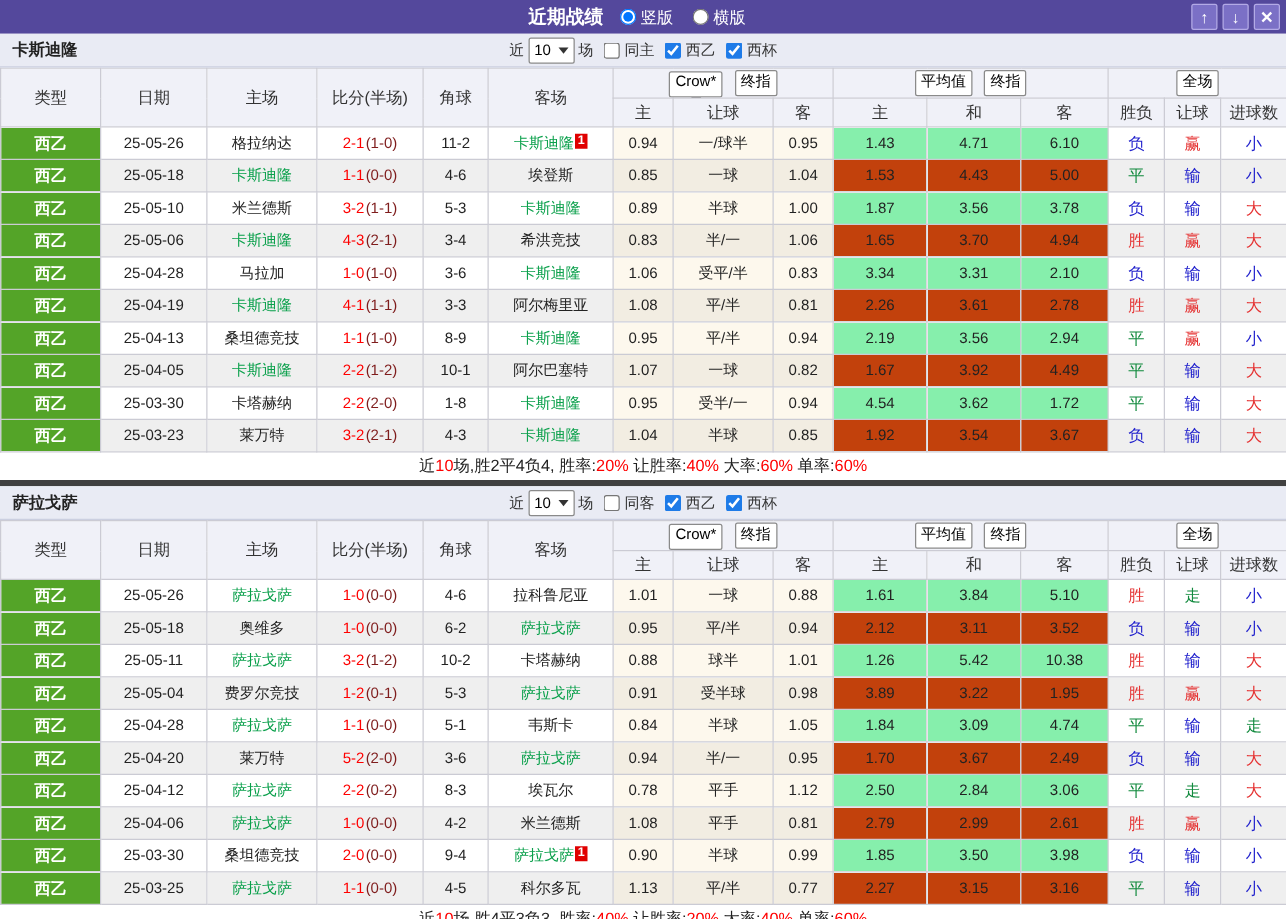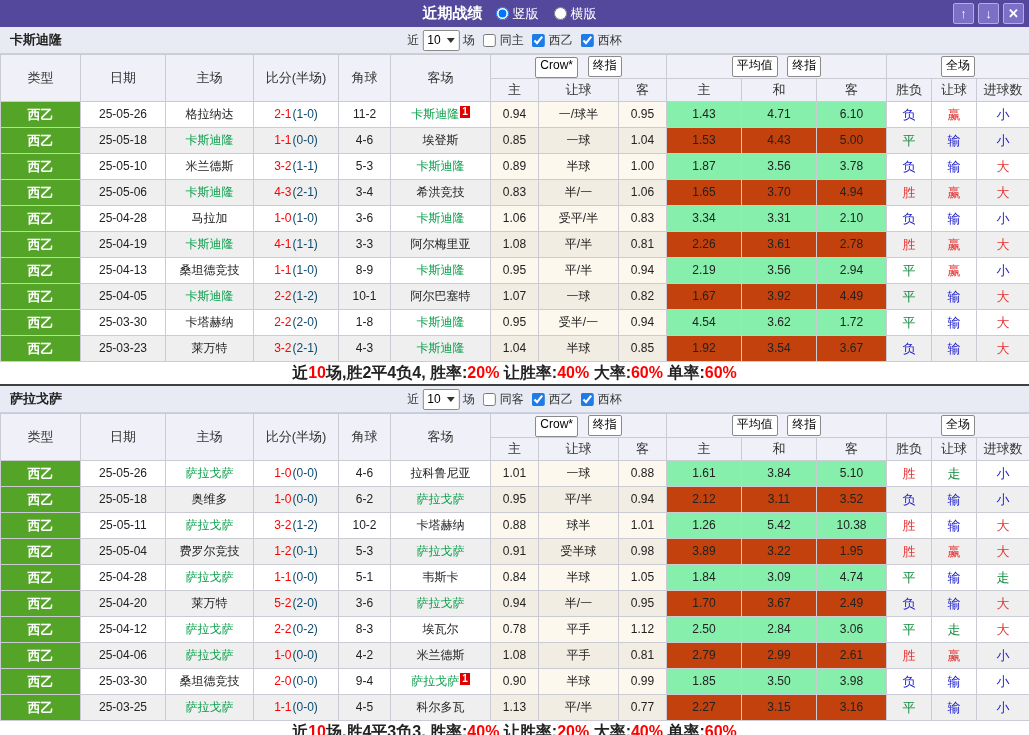--- a/index.html
+++ b/index.html
@@ -32,27 +32,27 @@
   tbody td{height:25px;line-height:25px;background:#fff;}
   tr.alt td{background:#EFEFEF;}
   td.league{background:#54A428;color:#fff;font-weight:bold;font-size:13px;}
   tr.alt td.league{background:#54A428;}
   td.crow{background:#FDF8ED;}  tr.alt td.crow{background:#F2EDE2;}
   td.avg{background:#86efac;}   tr.alt td.avg{background:#c2410c;}
   .tname{color:#222;}
   .tname.self{color:#0AA04B;}
   .card{display:inline-block;background:#E00000;color:#fff;font-size:10px;font-weight:bold;line-height:12px;height:12px;padding:0 2px;margin-left:1px;vertical-align:3px;}
   .score .ft{color:#F00;margin-right:1px;}
-  .score .ht{color:#0c4a6e;}
+  .score .ht{color:#7f1d1d;}
   td.res{font-size:13px;}
   .res.red{color:#E53333;}
   .res.blue{color:#2222CD;}
   .res.green{color:#128A3E;}
 
-  .summary{height:22px;line-height:22px;text-align:center;font-size:16px;color:#222;border-bottom:2px solid #404040;font-weight:bold;}
+  .summary{height:22px;line-height:22px;text-align:center;font-size:13px;color:#222;border-bottom:5px solid #404040;}
   .summary .red{color:#F00;}
 </style>
 </head>
 <body>
 
 <div class="app">
 
   <div class="titlebar">
     <div class="titlebar-center">
       <span class="title">近期战绩</span>

